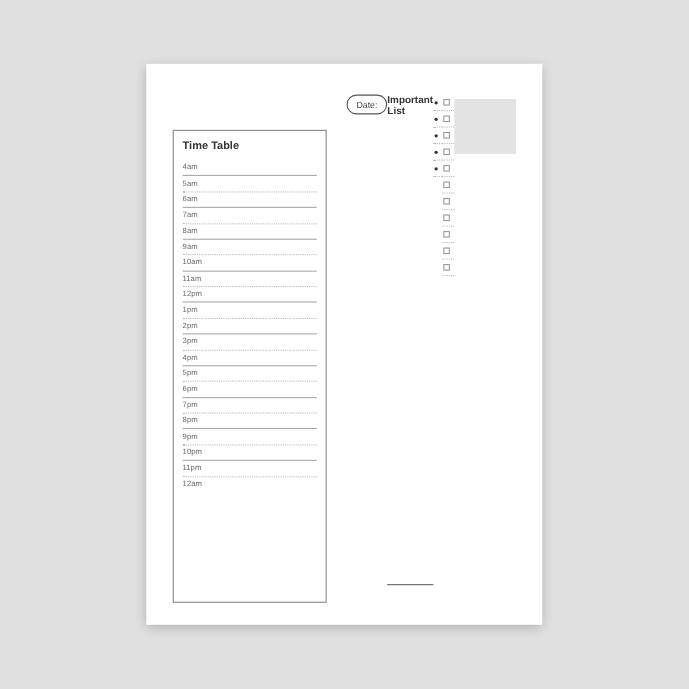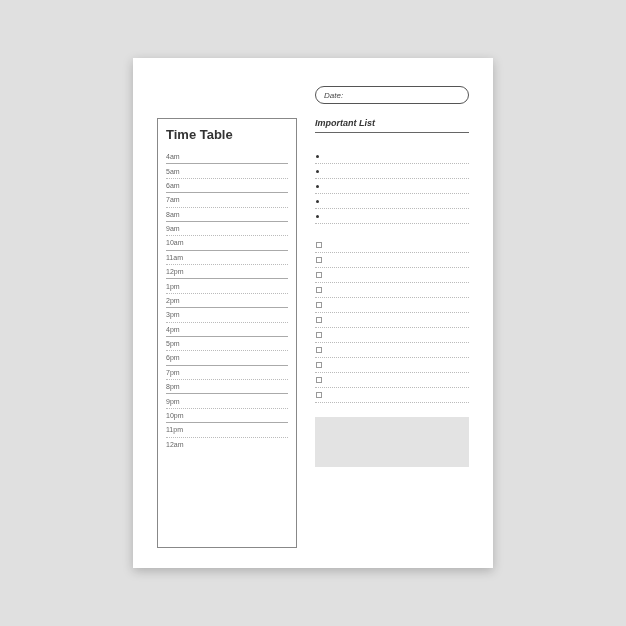--- a/index.html
+++ b/index.html
@@ -24,32 +24,31 @@
   }
   .left-col {
     flex: 0 0 140px;
     display: flex;
     flex-direction: column;
     padding-top: 32px;
   }
   .right-col {
     flex: 1;
     display: flex;
-    flex-direction: column;
-    font-style: italic;
+    flex-direction: row;
   }
   .timetable-box {
     border: 1px solid #888;
     display: flex;
     flex-direction: column;
     padding: 8px 8px 4px 8px;
     flex: 1;
   }
   .section-heading {
-    font-size: 13px;
+    font-size: 10px;
     font-weight: 600;
     color: #333;
     margin-bottom: 8px;
   }
   .time-row {
     font-size: 7px;
     color: #666;
     border-bottom: 1px dotted #bbb;
     padding: 3.2px 0;
   }

